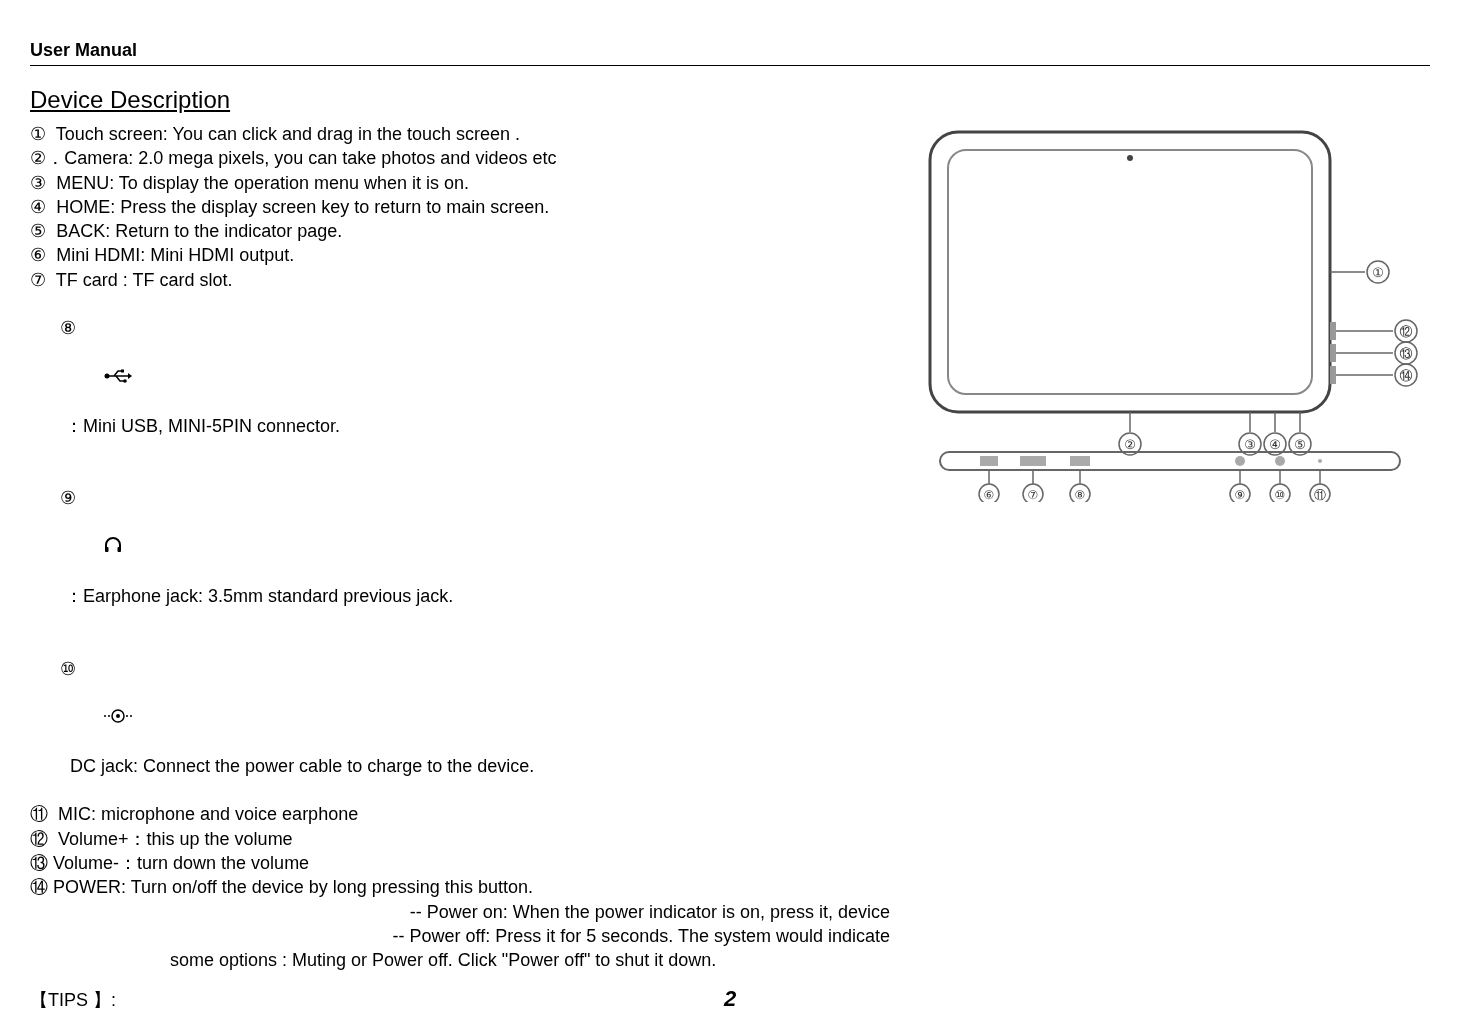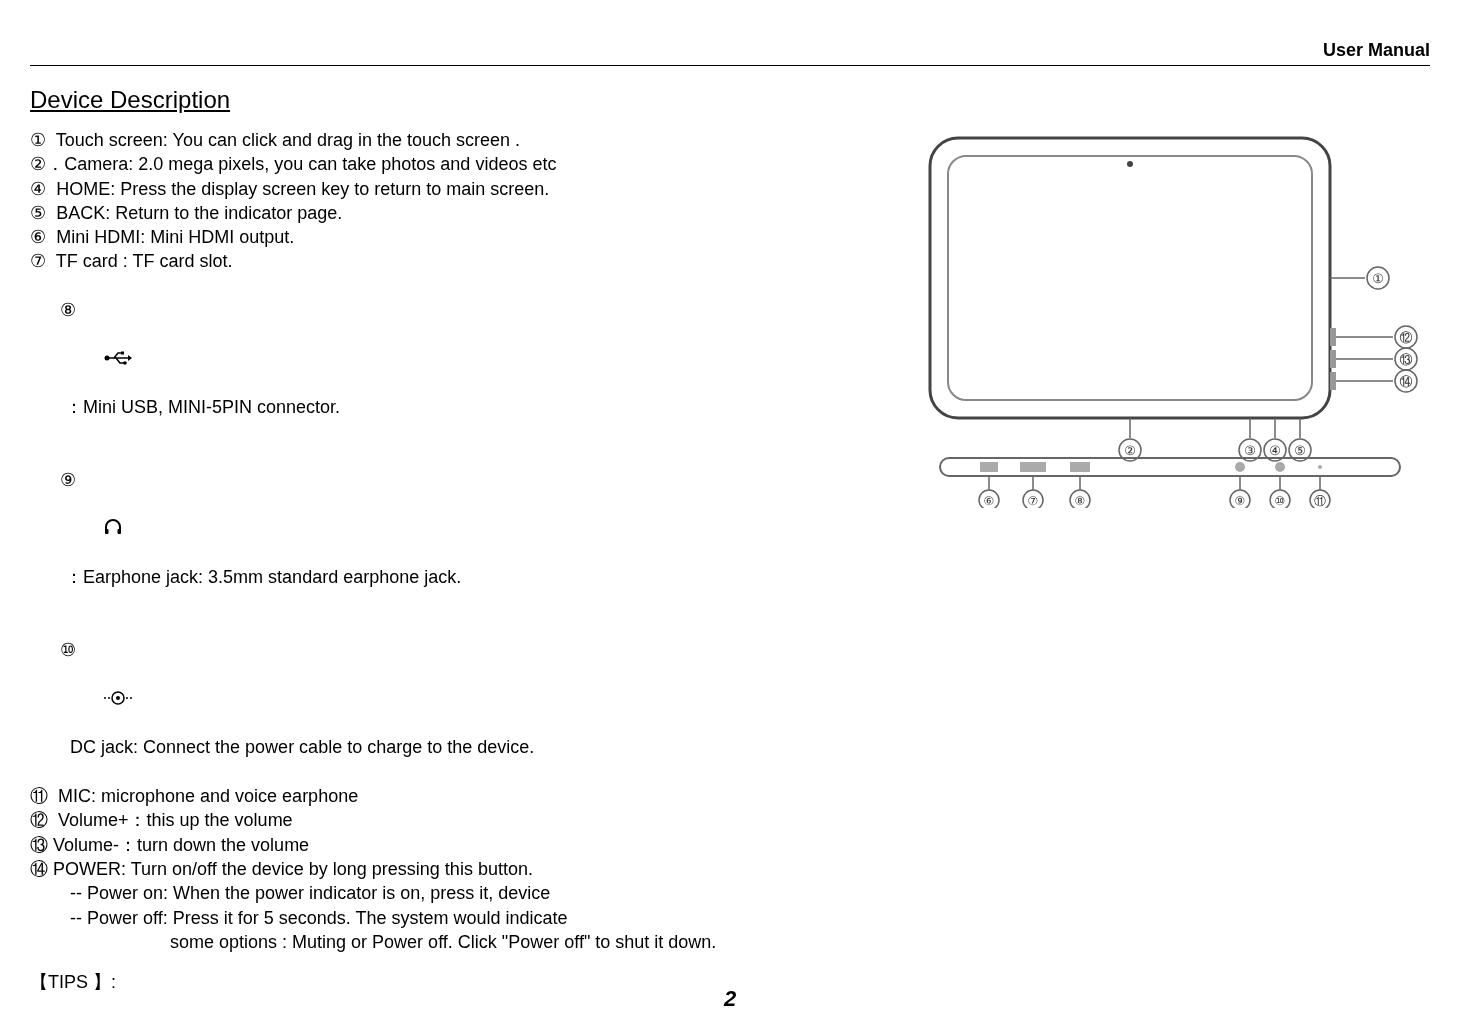--- a/index.html
+++ b/index.html
@@ -7,47 +7,47 @@
     padding: 40px 30px 20px 30px;
     font-family: Arial, Helvetica, sans-serif;
     font-size: 18px;
     color: #000;
     width: 1460px;
     height: 1028px;
     box-sizing: border-box;
     position: relative;
   }
   .header {
-    text-align: right;
+    text-align: left;
     font-weight: bold;
     font-style: normal;
     font-size: 18px;
     border-bottom: 1px solid #000;
     padding-bottom: 4px;
     margin-bottom: 20px;
   }
   .section-title {
     font-size: 24px;
     text-decoration: underline;
-    margin-bottom: 14px;
+    margin-bottom: 8px;
     width: 100%;
     white-space: nowrap;
     overflow: hidden;
   }
   .content-row {
     display: flex;
     flex-direction: row;
     align-items: flex-start;
   }
   .text-col {
     flex: 1;
     line-height: 1.35;
   }
   .line { white-space: pre; }
-  .indent1 { padding-left: 40px; }
+  .indent1 { padding-left: 40px; text-align: right; }
   .indent2 { padding-left: 140px; }
   .icon-inline {
     display: inline-block;
     vertical-align: middle;
     margin: 0 4px;
   }
   .diagram-col {
     width: 520px;
     padding-left: 20px;
   }
@@ -69,20 +69,21 @@
 <body>
 
 <div class="header">User Manual</div>
 
 <div class="section-title">Device Description                                                                                                                            </div>
 
 <div class="content-row">
   <div class="text-col">
     <div class="line">①  Touch screen: You can click and drag in the touch screen .</div>
     <div class="line">②．Camera: 2.0 mega pixels, you can take photos and videos etc</div>
+    <div class="line">③  MENU: To display the operation menu when it is on.</div>
     <div class="line">④  HOME: Press the display screen key to return to main screen.</div>
     <div class="line">⑤  BACK: Return to the indicator page.</div>
     <div class="line">⑥  Mini HDMI: Mini HDMI output.</div>
     <div class="line">⑦  TF card : TF card slot.</div>
     <div class="line">
       <span>⑧ </span>
       <span class="icon-inline">
         <svg width="28" height="14" viewBox="0 0 28 14">
           <circle cx="3" cy="7" r="2.5" fill="#000"></circle>
           <line x1="3" y1="7" x2="24" y2="7" stroke="#000" stroke-width="1.5"></line>
@@ -97,21 +98,21 @@
     </div>
     <div class="line">
       <span>⑨   </span>
       <span class="icon-inline">
         <svg width="18" height="16" viewBox="0 0 18 16">
           <path d="M2 12 V8 a7 7 0 0 1 14 0 V12" fill="none" stroke="#000" stroke-width="2"></path>
           <rect x="1" y="10" width="3.5" height="5" rx="1" fill="#000"></rect>
           <rect x="13.5" y="10" width="3.5" height="5" rx="1" fill="#000"></rect>
         </svg>
       </span>
-      <span> ：Earphone jack: 3.5mm standard earphone jack.</span>
+      <span> ：Earphone jack: 3.5mm standard previous jack.</span>
     </div>
     <div class="line">
       <span>⑩  </span>
       <span class="icon-inline">
         <svg width="28" height="14" viewBox="0 0 28 14">
           <line x1="0" y1="7" x2="6" y2="7" stroke="#000" stroke-width="1.5" stroke-dasharray="2,2"></line>
           <circle cx="14" cy="7" r="6" fill="none" stroke="#000" stroke-width="1.5"></circle>
           <circle cx="14" cy="7" r="2" fill="#000"></circle>
           <line x1="22" y1="7" x2="28" y2="7" stroke="#000" stroke-width="1.5" stroke-dasharray="2,2"></line>
         </svg>

